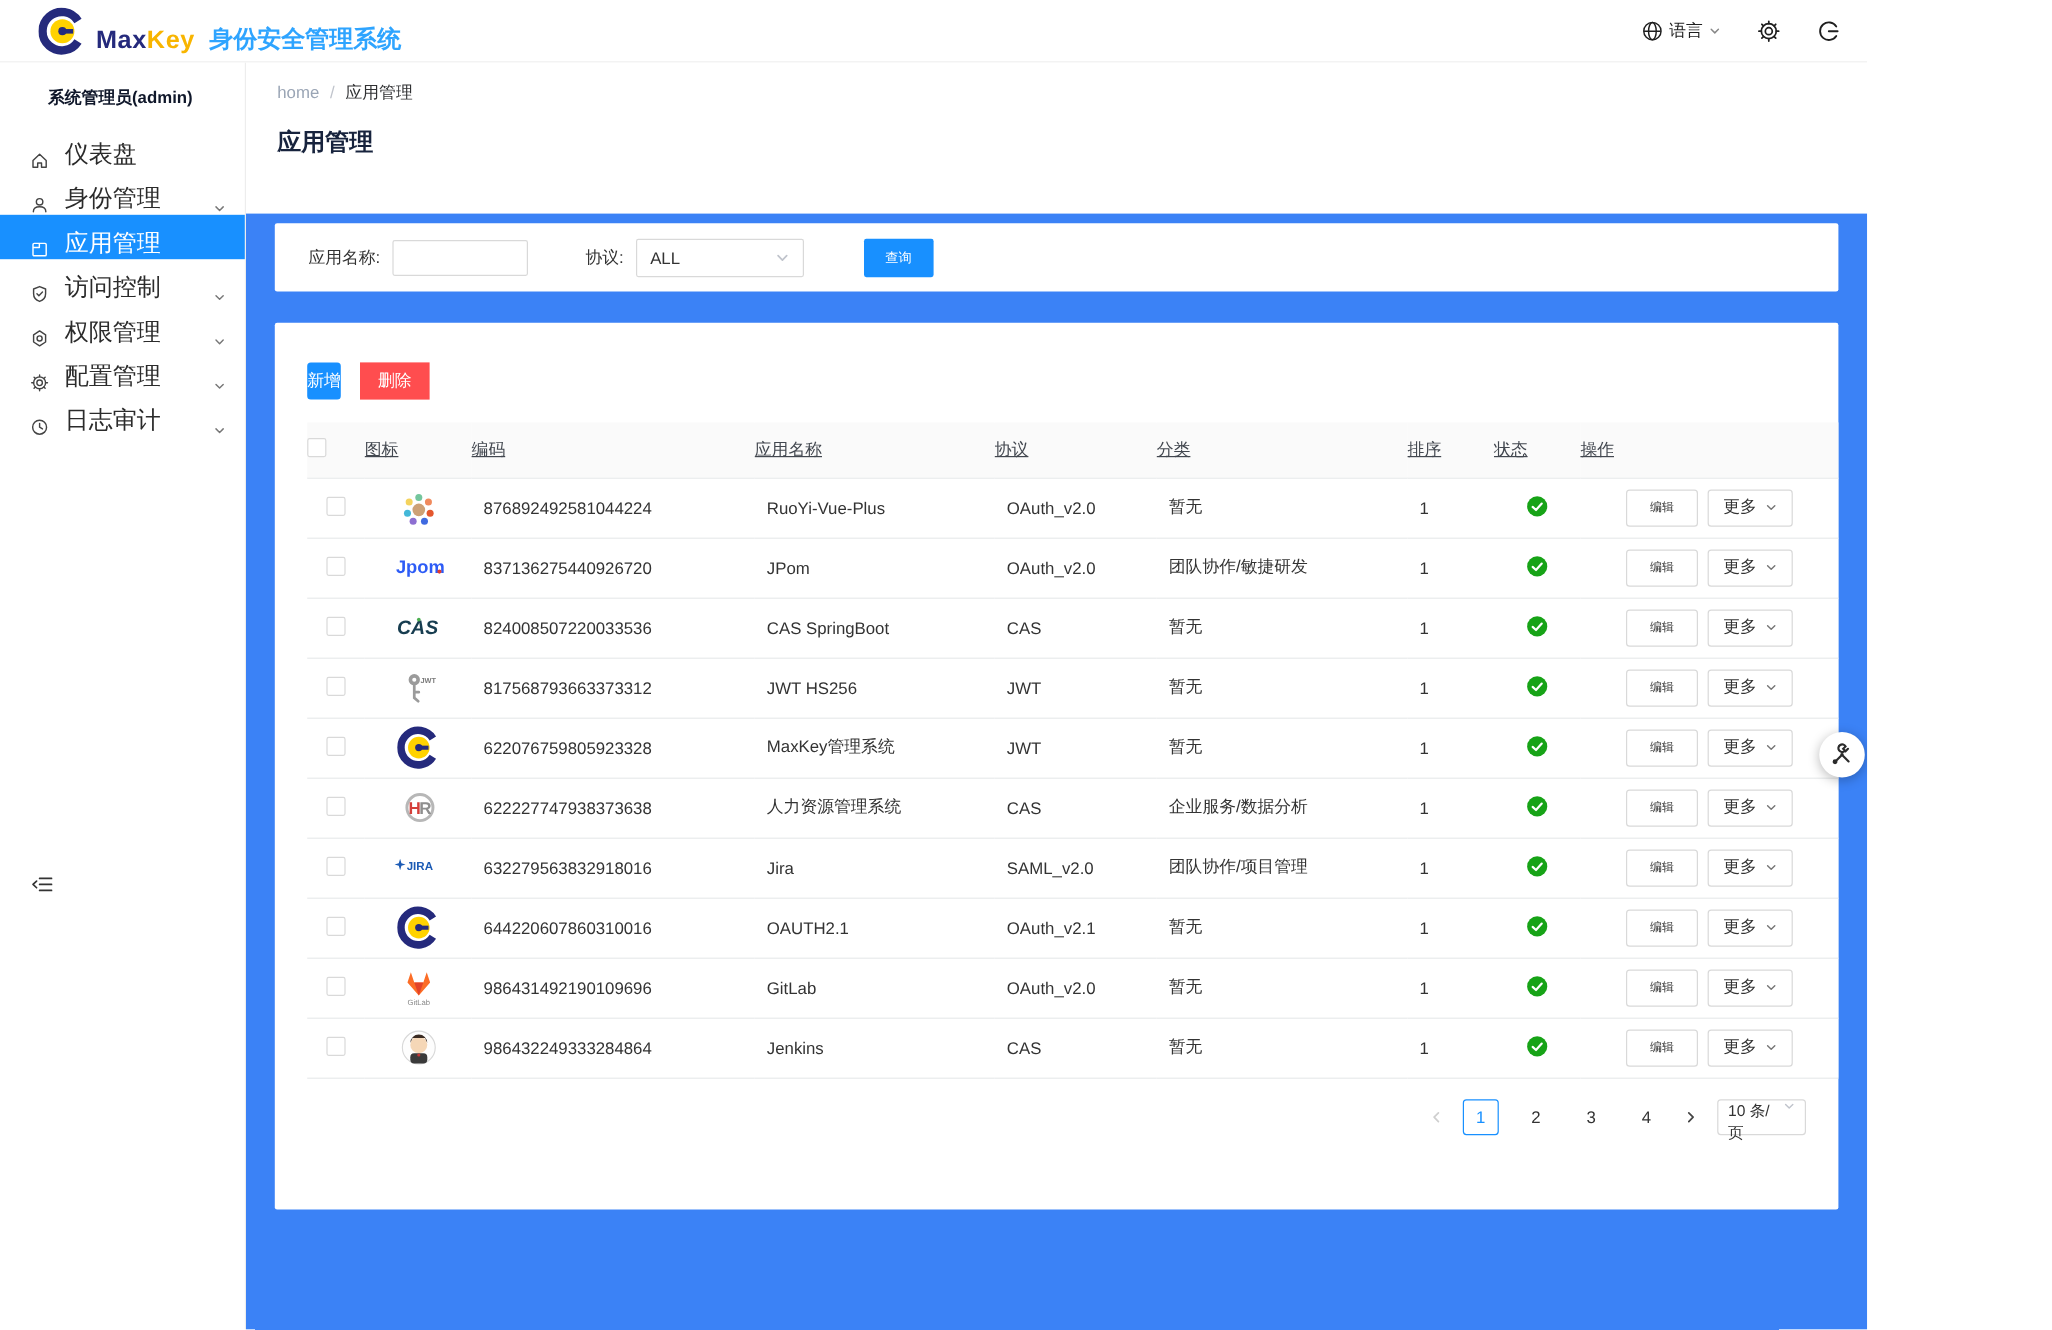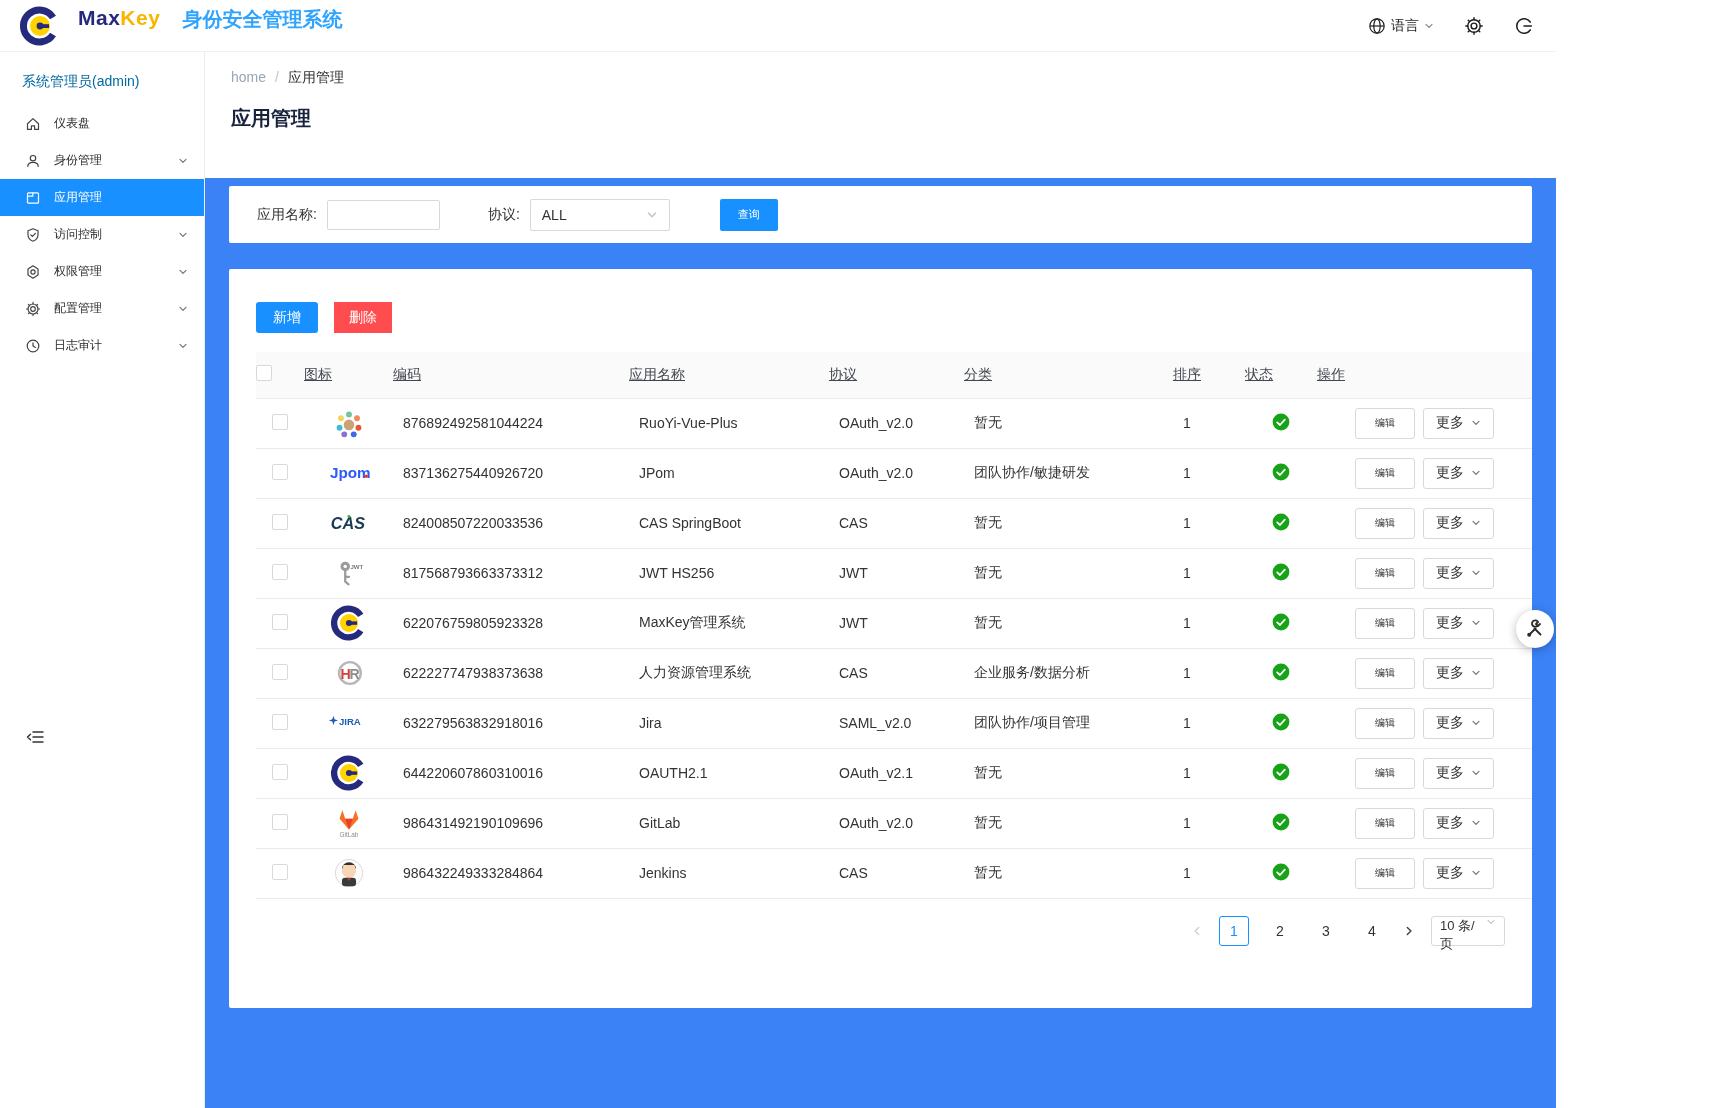--- a/index.html
+++ b/index.html
@@ -19,35 +19,35 @@
   .i12 svg{width:12px;height:12px;}
   .i16 svg{width:16px;height:16px;}
   .i18 svg{width:18px;height:18px;}
   .i20 svg{width:20px;height:20px;}
   .i40 svg{width:40px;height:40px;}
 
   .app{position:absolute;left:0;top:0;width:1556px;height:1108px;background:#fff;overflow:hidden;}
 
   
   .topbar{position:absolute;left:0;top:0;width:100%;height:52px;background:#fff;border-bottom:1px solid #f0f0f0;display:flex;align-items:center;z-index:20;}
-  .brand{display:flex;align-items:flex-start;padding-left:20px;gap:18px;cursor:pointer;}
+  .brand{display:flex;align-items:flex-end;padding-left:32px;gap:8px;cursor:pointer;}
   .brand-name{font-size:21px;font-weight:bold;letter-spacing:.5px;}
   .brand-name .max{color:var(--brand-navy);}
   .brand-name .key{color:var(--brand-gold);}
   .brand-sub{font-size:20px;font-weight:bold;color:var(--subtitle-blue);margin-left:4px;}
   .topbar-right{margin-left:auto;display:flex;align-items:center;gap:30px;padding-right:22px;color:#1f1f1f;}
   .lang{display:flex;align-items:center;gap:5px;font-size:14px;cursor:pointer;}
   .lang .chev{color:#888;}
   .tb-icon{cursor:pointer;color:#1f1f1f;}
 
   
   .sidebar{position:absolute;left:0;top:52px;width:205px;bottom:0;background:#fff;border-right:1px solid #ededed;}
-  .sidebar-user{padding:21px 0 8px 22px;font-weight:normal;font-size:14px;color:#0369a1;}
+  .sidebar-user{padding:21px 0 8px 40px;font-weight:bold;font-size:14px;color:#0f172a;}
   .menu{margin-top:6px;}
-  .menu-item{height:37px;display:flex;align-items:center;gap:13px;padding:0 16px 0 25px;font-size:12px;color:#2b2b2b;cursor:pointer;}
+  .menu-item{height:37px;display:flex;align-items:flex-end;gap:13px;padding:0 16px 0 25px;font-size:20px;color:#2b2b2b;cursor:pointer;}
   .menu-item .mi-icon{color:#444;display:flex;}
   .menu-item .chev{margin-left:auto;color:#777;display:flex;}
   .menu-item.active{background:var(--accent);color:#fff;}
   .menu-item.active .mi-icon,.menu-item.active .chev{color:#fff;}
   .fold-btn{position:absolute;top:676px;left:26px;color:#333;cursor:pointer;}
 
   
   .main{position:absolute;left:205px;top:52px;right:0;bottom:0;}
   .page-header{background:#fff;height:126px;position:relative;}
   .breadcrumb{position:absolute;left:26px;top:17px;font-size:14px;display:flex;gap:9px;}
@@ -62,21 +62,21 @@
   .f-label{font-size:14px;color:#333;margin-right:10px;}
   .text-input{width:113px;height:30px;border:1px solid var(--input-border);border-radius:2px;font-size:14px;padding:0 8px;outline:none;color:#333;}
   .sp48{width:48px;}
   .select{width:140px;height:32px;border:1px solid var(--input-border);border-radius:2px;background:#fff;display:flex;align-items:center;justify-content:space-between;padding:0 11px;font-size:14px;color:#333;cursor:pointer;}
   .select .chev{color:#c0c4cc;}
   .btn{border:none;cursor:pointer;font-family:inherit;}
   .btn-search{height:32px;padding:0 18px;margin-left:50px;background:var(--accent);color:#fff;font-size:11px;border-radius:2px;}
 
   .table-card{background:#fff;border-radius:2px;padding:33px 27px 62px;}
   .toolbar{display:flex;gap:16px;margin-bottom:19px;}
-  .btn-add{height:31px;padding:0 17px;background:var(--accent);color:#fff;font-size:14px;border-radius:3px;}
+  .btn-add{height:31px;padding:0 0;background:var(--accent);color:#fff;font-size:14px;border-radius:3px;}
   .btn-del{height:31px;padding:0 15px;background:var(--danger);color:#fff;font-size:14px;border-radius:0;}
 
   table{width:1276px;border-collapse:collapse;font-size:14px;table-layout:fixed;}
   thead tr{background:#fafafa;height:46px;}
   th{font-weight:500;color:#42474f;text-align:left;border-bottom:1px solid var(--border);font-size:14px;text-decoration:underline;}
   tbody tr{height:50px;border-bottom:1px solid var(--border);background:#fff;}
   td{color:#333;vertical-align:middle;}
   .cell-left{text-align:left;padding-left:10px;}
   .cell-center{text-align:center;}
   .checkbox{display:inline-block;width:16px;height:16px;border:1px solid var(--input-border);border-radius:2px;background:#fff;cursor:pointer;}

